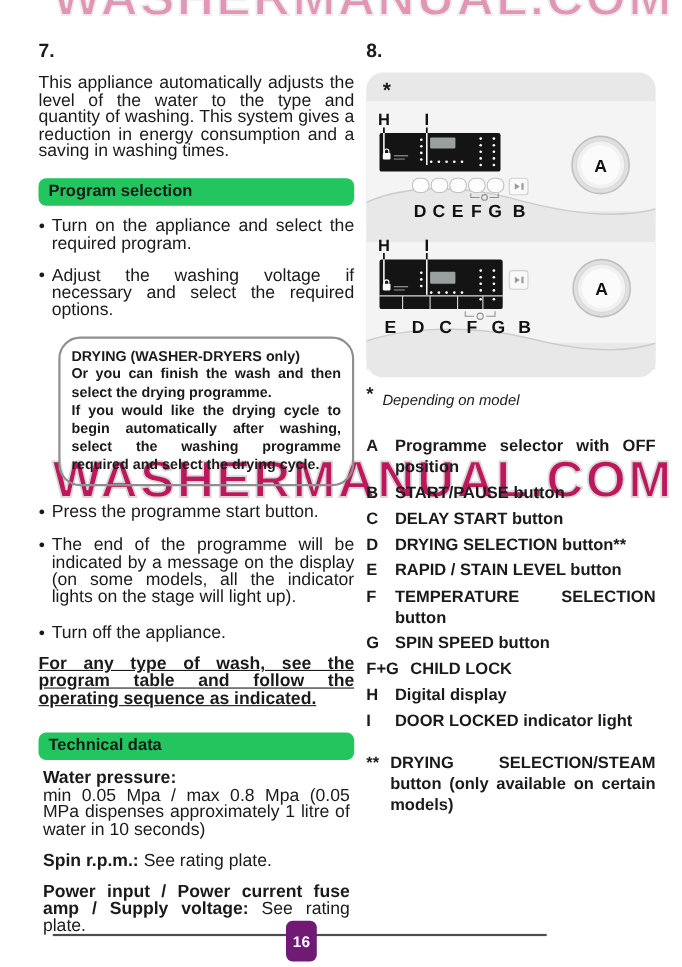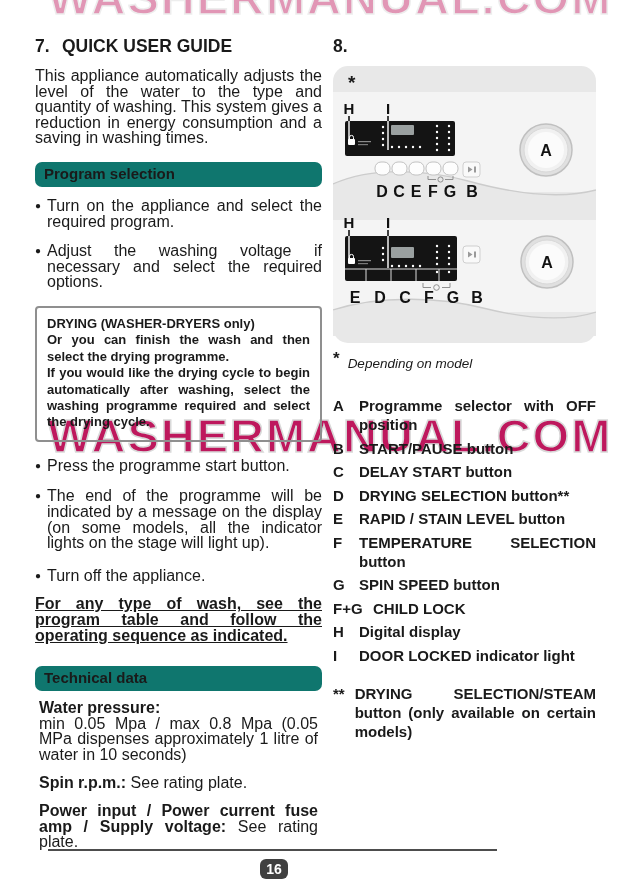--- a/index.html
+++ b/index.html
@@ -23,37 +23,37 @@
   .col-right { left:333px; width:263px; }
 
   .h-sec { display:flex; font-size:17.5px; font-weight:bold; line-height:21px; }
   .h-sec .num { flex:none; width:27px; }
 
   p.body, .bullet .txt { font-size:16px; line-height:15.6px; text-align:justify; }
   p.body { margin:0; }
   .intro { margin-top:11px !important; }
 
   .bar {
-    background:#0f766e; border-radius:7px; font-weight:bold; font-size:15px;
+    background:#22c55e; border-radius:7px; font-weight:bold; font-size:15px;
     padding:3px 9px 4px; line-height:18px;
   }
   .bar1 { margin-top:16px; }
   .bar2 { margin-top:23px; }
 
   .bullet { display:flex; }
   .bullet .dot { flex:none; width:12px; font-size:10px; line-height:15.6px; }
   .b1 { margin-top:11px; }
   .b2 { margin-top:14px; }
   .b3 { margin-top:16px; }
   .b4 { margin-top:15px; }
   .b5 { margin-top:17px; }
 
   .drying-box {
-    margin-top:16px; border:2px solid #8f8f8f; border-radius:4px;
-    padding:8px 10px 9px; font-weight:bold;
+    margin-top:16px; border:2px solid #8f8f8f; border-radius:20px;
+    padding:8px 10px 9px; font-weight:bold;margin-left:18px;
   }
   .drying-box p { margin:0; font-size:13px; line-height:16.4px; text-align:justify; }
 
   .wash-note { margin-top:13px !important; font-weight:bold;text-decoration:underline; }
 
   .tech p { margin:4px; }
   .tech .lbl { font-weight:bold; }
   .water { margin-top:9px !important; }
   .spin  { margin-top:12px !important; }
   .power { margin-top:13px !important; }
@@ -80,35 +80,34 @@
 
   .footnote { display:flex; margin-top:19px; font-weight:bold; font-size:15px; line-height:19px; }
   .footnote .pre { flex:none; margin-right:10px; }
   .footnote .txt { flex:1; text-align:justify; }
 
   .footer-line {
     position:absolute; top:849px; left:48px; width:449px; height:2px;
     background:#4d4d4d; z-index:1;
   }
   .page-badge {
-    position:absolute; top:859px; left:260px; width:28px; height:20px;
-    background:#404040; border-radius:6px; color:#ffffff; font-weight:bold;
+    position:absolute; top:837px; left:260px; width:28px; height:37px;
+    background:#701a75; border-radius:6px; color:#ffffff; font-weight:bold;
     font-size:14px; display:flex; align-items:center; justify-content:center; z-index:2;
   }
 </style>
 </head>
 <body>
 
 <div class="watermark top">WASHERMANUAL.COM</div>
 <div class="watermark mid">WASHERMANUAL.COM</div>
 
 <div class="col col-left">
   <div class="h-sec">
     <span class="num">7.</span>
-    <span>QUICK USER GUIDE</span>
   </div>
 
   <p class="body intro">This appliance automatically adjusts the level of the water to the type and quantity of washing. This system gives a reduction in energy consumption and a saving in washing times.</p>
 
   <div class="bar bar1">Program selection</div>
 
   <div class="bullet b1">
     <span class="dot">●</span>
     <span class="txt">Turn on the appliance and select the required program.</span>
   </div>

